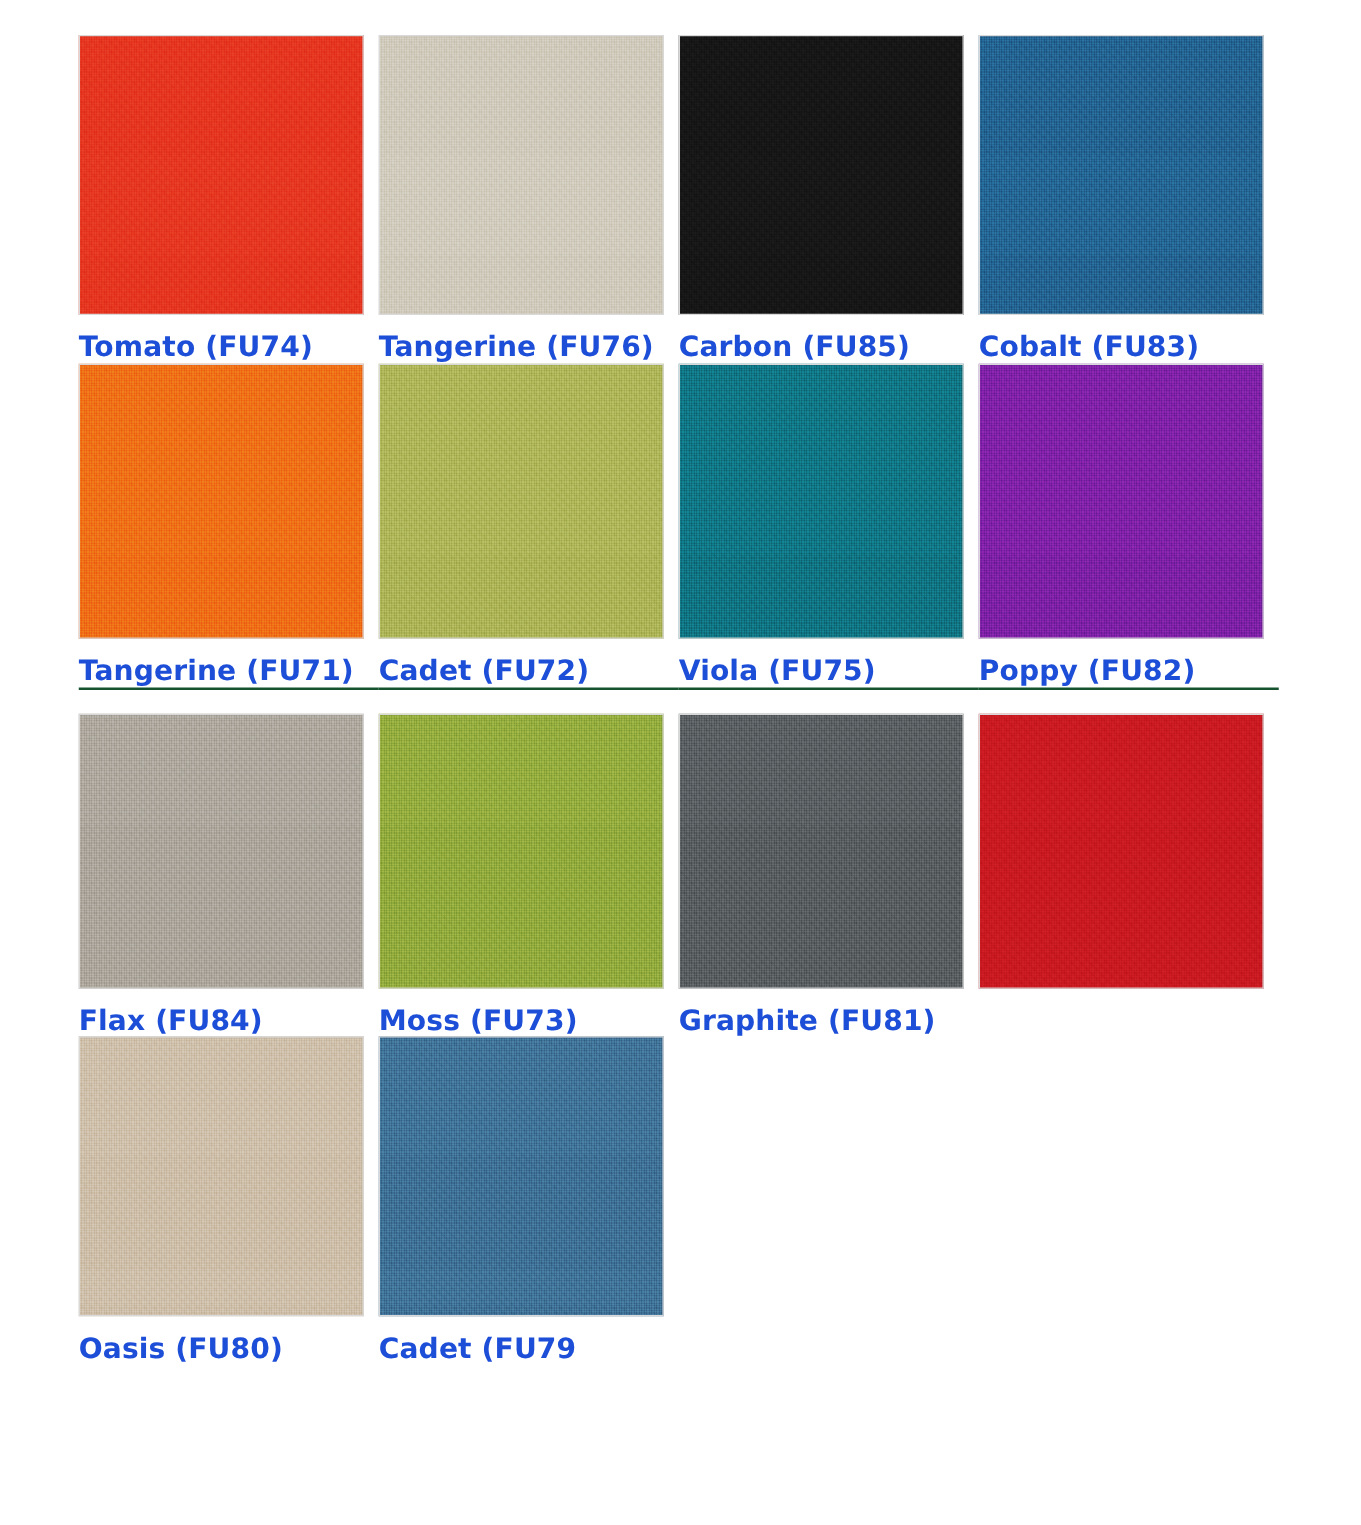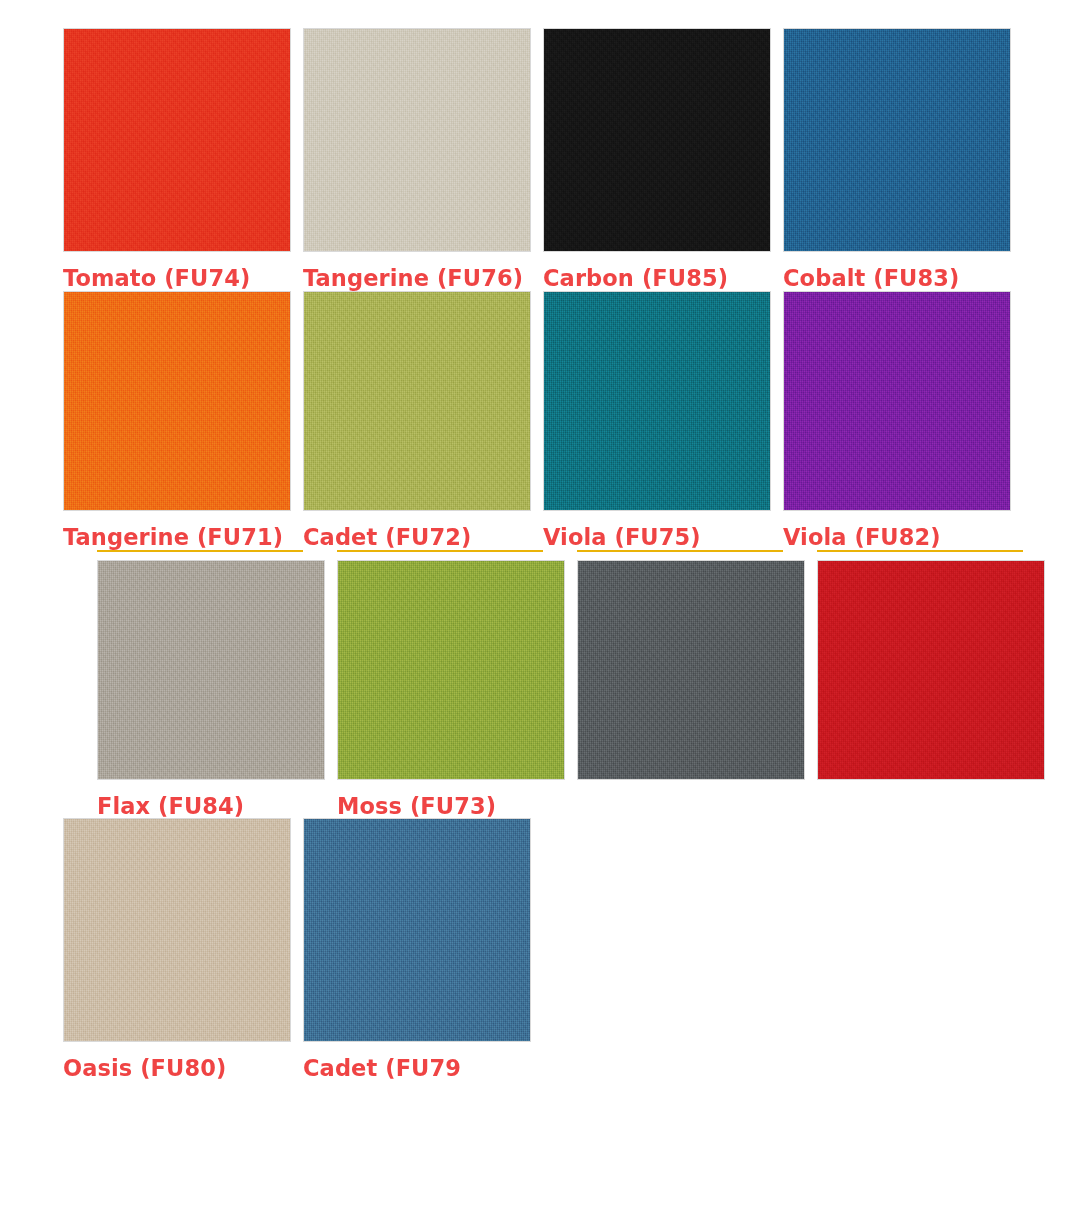--- a/index.html
+++ b/index.html
@@ -21,21 +21,21 @@
     left:63px; top:28px;
     width:960px;
     display:grid;
     grid-template-columns:repeat(4,240px);
     grid-auto-rows:min-content;
   }
   .cell{
     box-sizing:border-box;
     position:relative;
   }
-  .cell.divided{ border-top:2px solid #eab308; padding-top:8px;margin-left:34px; }
+  .cell.divided{ border-top:2px solid #14532d; padding-top:19px; }
 
   .swatch{
     position:relative;
     width:228px;
     border:1px solid #d9d9d9;
     box-sizing:border-box;
     background-repeat:repeat;
     overflow:hidden;
   }
   
@@ -56,21 +56,21 @@
       repeating-linear-gradient(45deg, rgba(0,0,0,.05) 0 2px, rgba(255,255,255,.05) 2px 5px),
       repeating-linear-gradient(-45deg, rgba(0,0,0,.035) 0 3px, rgba(255,255,255,.03) 3px 6px);
     mix-blend-mode:soft-light;
     opacity:.8;
     pointer-events:none;
   }
 
   .label{
     font-size:22.5px;
     font-weight:bold;
-    color:#ef4444;
+    color:#1d4ed8;
     letter-spacing:.1px;
     line-height:1.1;
     white-space:nowrap;
     padding-top:14px;
     padding-bottom:0;
   }
 
   
   .h-r1{height:224px;}
   .h-r2{height:220px;}
@@ -105,32 +105,33 @@
       <div class="cell">
         <div class="swatch h-r2" style="background-color: rgb(170, 178, 84);"></div>
         <div class="label">Cadet (FU72)</div>
       </div>
       <div class="cell">
         <div class="swatch h-r2" style="background-color: rgb(15, 113, 127);"></div>
         <div class="label">Viola (FU75)</div>
       </div>
       <div class="cell">
         <div class="swatch h-r2" style="background-color: rgb(122, 31, 163);"></div>
-        <div class="label">Viola (FU82)</div>
+        <div class="label">Poppy (FU82)</div>
       </div>
       <div class="cell divided">
         <div class="swatch h-r3" style="background-color: rgb(170, 164, 154);"></div>
         <div class="label">Flax (FU84)</div>
       </div>
       <div class="cell divided">
         <div class="swatch h-r3" style="background-color: rgb(143, 169, 59);"></div>
         <div class="label">Moss (FU73)</div>
       </div>
       <div class="cell divided">
         <div class="swatch h-r3" style="background-color: rgb(86, 91, 94);"></div>
+        <div class="label">Graphite (FU81)</div>
       </div>
       <div class="cell divided">
         <div class="swatch h-r3" style="background-color: rgb(200, 24, 31);"></div>
       </div>
       <div class="cell">
         <div class="swatch h-r4" style="background-color: rgb(205, 189, 167);"></div>
         <div class="label">Oasis (FU80)</div>
       </div>
       <div class="cell">
         <div class="swatch h-r4" style="background-color: rgb(61, 110, 147);"></div>

